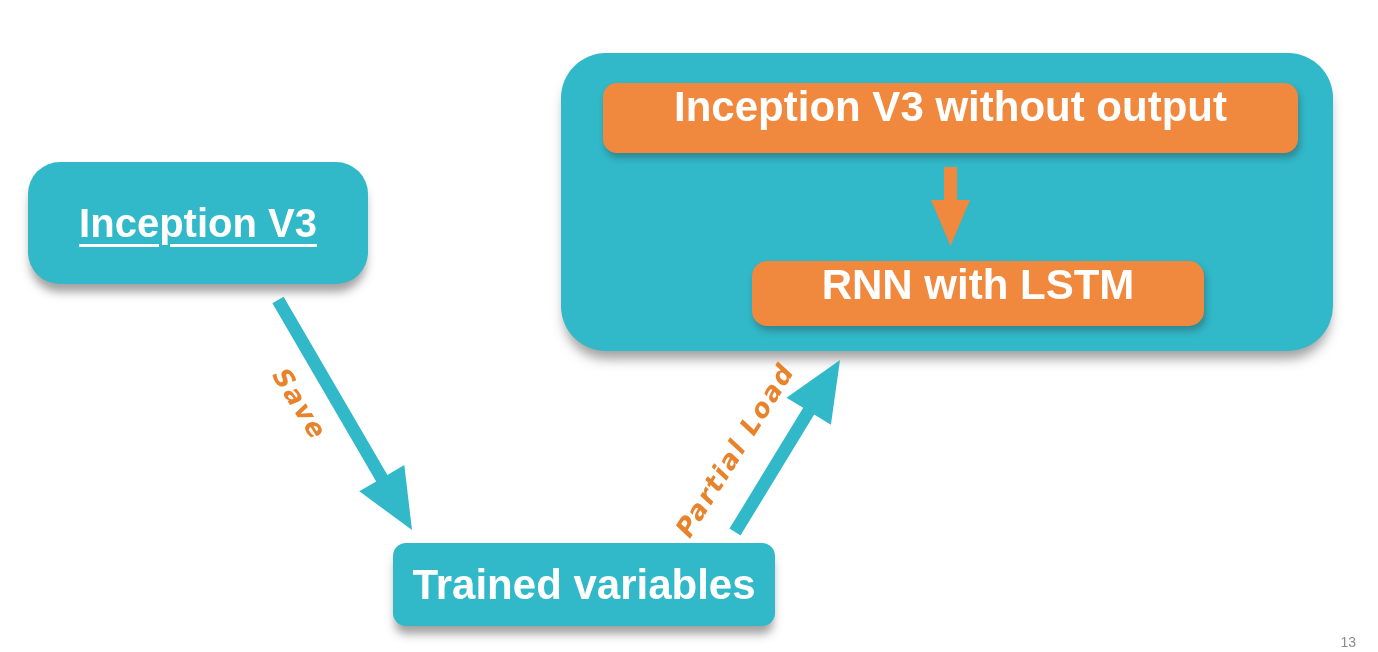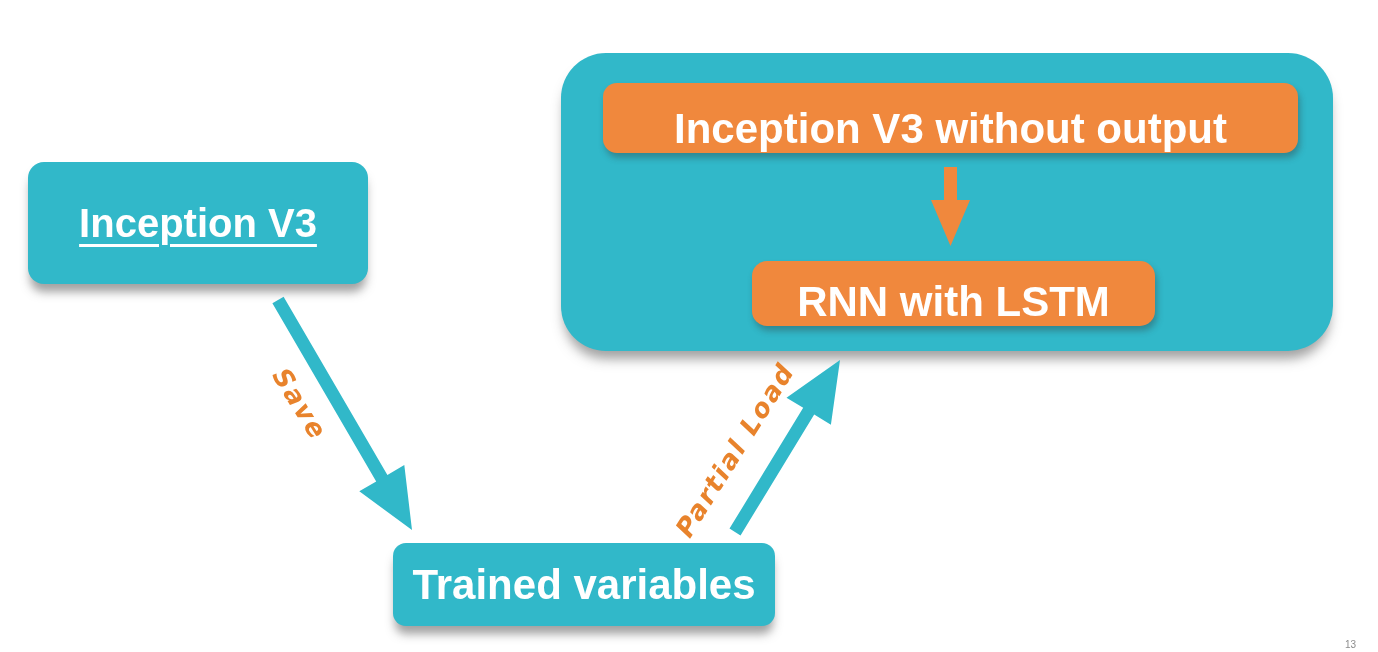--- a/index.html
+++ b/index.html
@@ -11,45 +11,45 @@
   .abs{position:absolute;}
   .teal-box{
     background:#31B8C9;
     display:flex;align-items:center;justify-content:center;
   }
   .node-label{
     color:#ffffff;font-weight:bold;white-space:nowrap;
   }
   
   #node-inception{
-    left:28px;top:162px;width:340px;height:122px;border-radius:16px;
+    left:28px;top:162px;width:340px;height:122px;border-radius:32px;
     box-shadow:0 10px 10px -2px rgba(70,70,70,0.50);
   }
   #node-inception .node-label{
     font-size:40px;
     text-decoration:underline;
     text-decoration-thickness:3px;
     text-underline-offset:7px;
   }
   
   #group-pipeline{
     left:561px;top:53px;width:772px;height:298px;border-radius:45px;
     box-shadow:0 11px 12px -3px rgba(70,70,70,0.50);
   }
   .orange-box{
     position:absolute;background:#F0883D;
-    display:flex;align-items:flex-end;justify-content:center;
+    display:flex;align-items:flex-start;justify-content:center;
     box-shadow:2px 5px 6px rgba(50,50,50,0.35);
   }
   #node-inc-no-output{
     left:42px;top:30px;width:695px;height:70px;border-radius:14px;
   }
   #node-inc-no-output .node-label,#node-rnn .node-label{font-size:42px;}
   #node-rnn{
-    left:191px;top:208px;width:403px;height:65px;border-radius:15px;
+    left:191px;top:208px;width:452px;height:65px;border-radius:15px;
   }
   
   #node-trained{
     left:393px;top:543px;width:382px;height:83px;border-radius:13px;
     box-shadow:0 10px 10px -2px rgba(70,70,70,0.50);
   }
   #node-trained .node-label{font-size:42px;}
   
   .arrow-svg{
     position:absolute;left:0;top:0;width:1378px;height:652px;
@@ -65,21 +65,21 @@
   }
   #label-save{
     left:250px;top:384px;width:100px;height:40px;line-height:40px;
     font-size:26px;transform:rotate(58deg);
   }
   #label-partial-load{
     left:633px;top:430px;width:204px;height:40px;line-height:40px;
     font-size:26px;transform:rotate(-58deg);
   }
   #page-number{
-    right:22px;bottom:2px;font-size:10px;color:#8C8C8C;
+    right:22px;bottom:2px;font-size:14px;color:#8C8C8C;
   }
 </style>
 </head>
 <body>
 
 <div class="abs teal-box" id="node-inception">
   <span class="node-label">Inception V3</span>
 </div>
 
 <div class="abs teal-box" id="group-pipeline">

